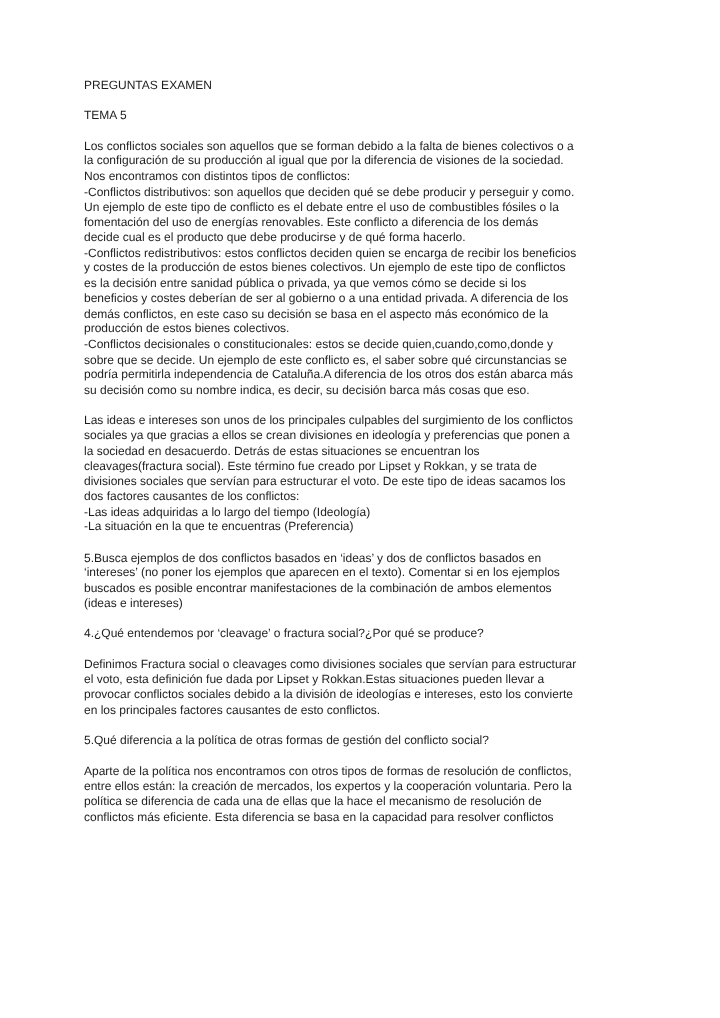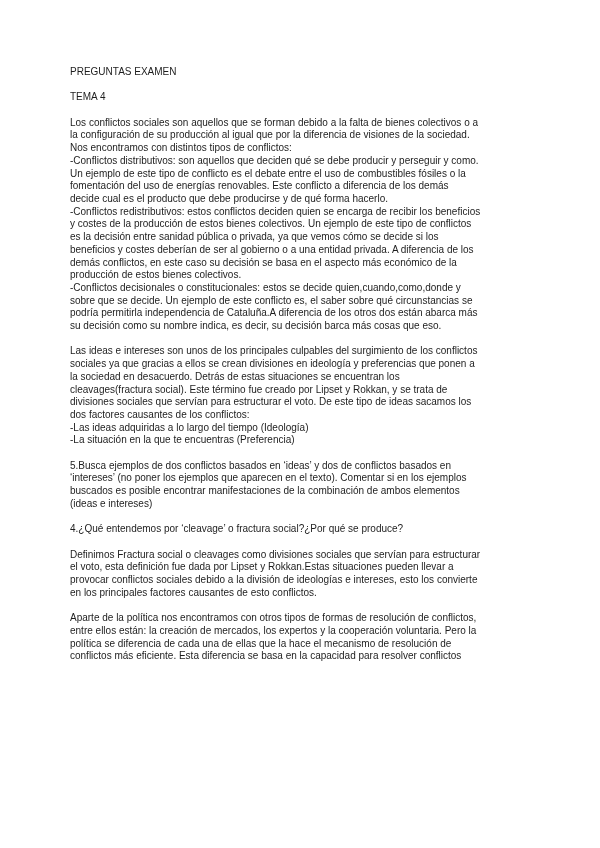--- a/index.html
+++ b/index.html
@@ -30,21 +30,21 @@
   }
   .page p:first-child {
     margin-top: 0;
   }
 </style>
 </head>
 <body>
 
 <div class="page">
   <p>PREGUNTAS EXAMEN</p>
-  <p>TEMA 4</p>
+  <p>TEMA 5</p>
   <p>Los conflictos sociales son aquellos que se forman debido a la falta de bienes colectivos o a
 la configuración de su producción al igual que por la diferencia de visiones de la sociedad.
 Nos encontramos con distintos tipos de conflictos:
 -Conflictos distributivos: son aquellos que deciden qué se debe producir y perseguir y como.
 Un ejemplo de este tipo de conflicto es el debate entre el uso de combustibles fósiles o la
 fomentación del uso de energías renovables. Este conflicto a diferencia de los demás
 decide cual es el producto que debe producirse y de qué forma hacerlo.
 -Conflictos redistributivos: estos conflictos deciden quien se encarga de recibir los beneficios
 y costes de la producción de estos bienes colectivos. Un ejemplo de este tipo de conflictos
 es la decisión entre sanidad pública o privada, ya que vemos cómo se decide si los
@@ -65,17 +65,18 @@
 -La situación en la que te encuentras (Preferencia)</p>
   <p>5.Busca ejemplos de dos conflictos basados en ‘ideas’ y dos de conflictos basados en
 ‘intereses’ (no poner los ejemplos que aparecen en el texto). Comentar si en los ejemplos
 buscados es posible encontrar manifestaciones de la combinación de ambos elementos
 (ideas e intereses)</p>
   <p>4.¿Qué entendemos por ‘cleavage’ o fractura social?¿Por qué se produce?</p>
   <p>Definimos Fractura social o cleavages como divisiones sociales que servían para estructurar
 el voto, esta definición fue dada por Lipset y Rokkan.Estas situaciones pueden llevar a
 provocar conflictos sociales debido a la división de ideologías e intereses, esto los convierte
 en los principales factores causantes de esto conflictos.</p>
+  <p>5.Qué diferencia a la política de otras formas de gestión del conflicto social?</p>
   <p>Aparte de la política nos encontramos con otros tipos de formas de resolución de conflictos,
 entre ellos están: la creación de mercados, los expertos y la cooperación voluntaria. Pero la
 política se diferencia de cada una de ellas que la hace el mecanismo de resolución de
 conflictos más eficiente. Esta diferencia se basa en la capacidad para resolver conflictos</p>
 </div>
 
 </body></html>

